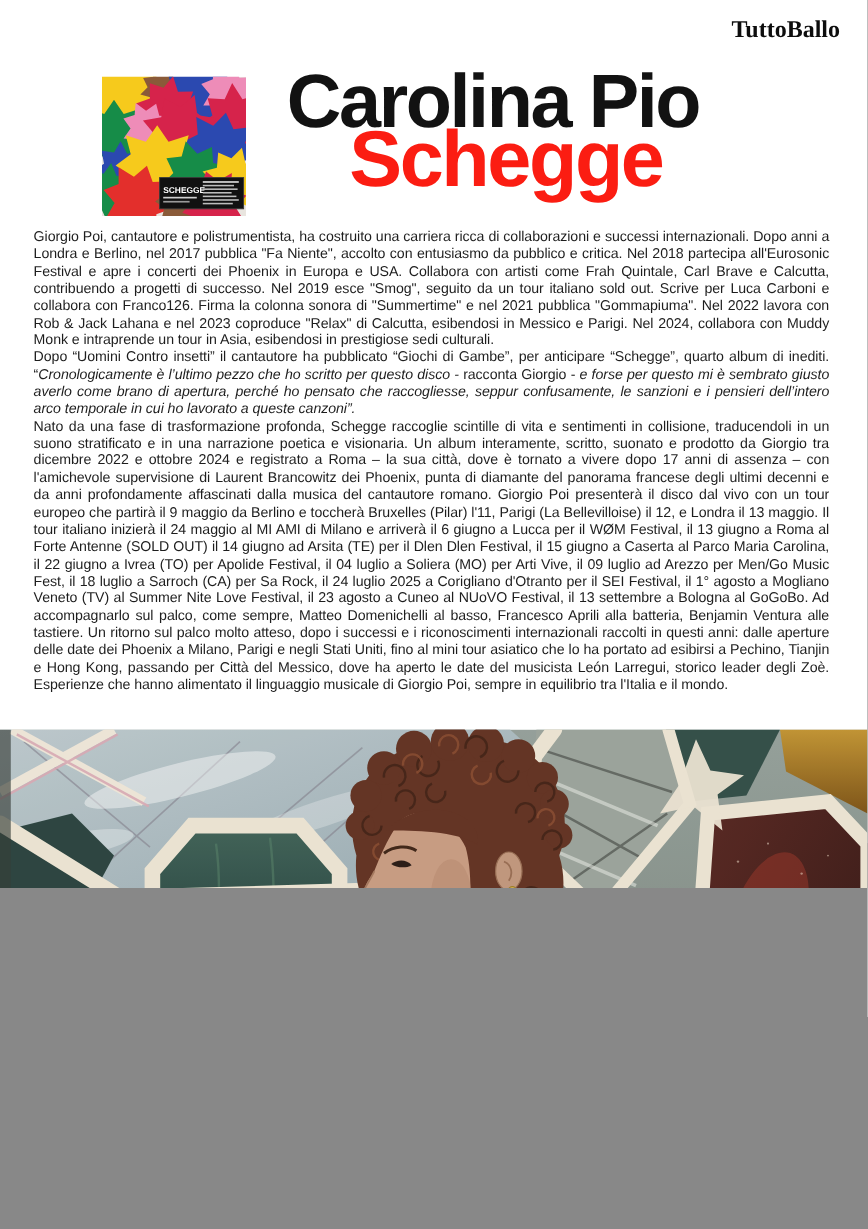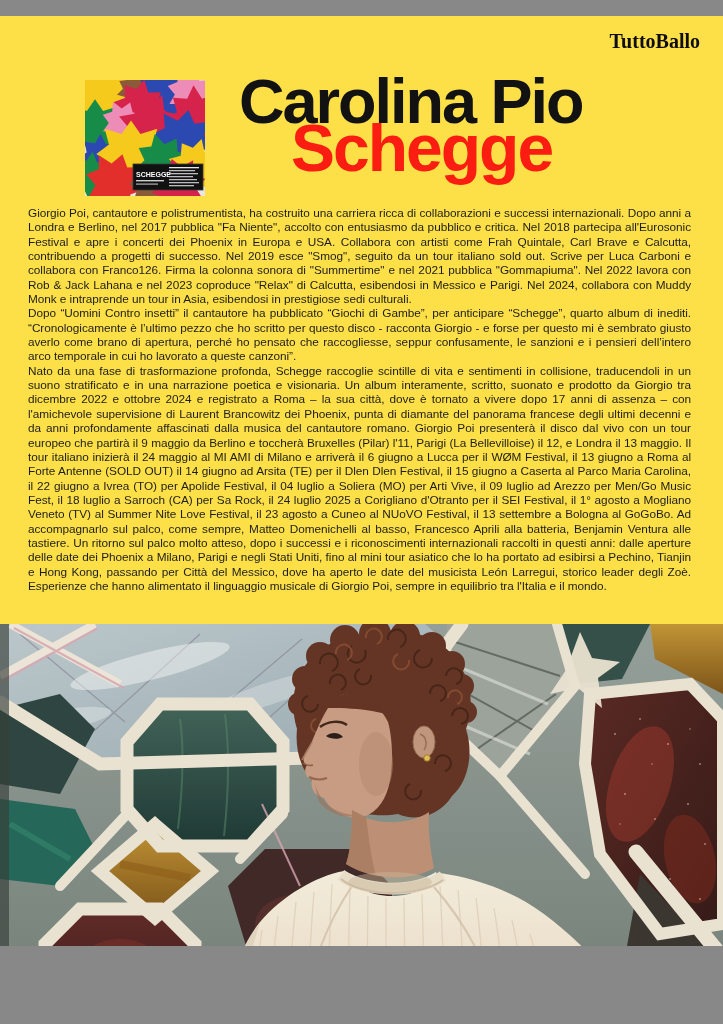--- a/index.html
+++ b/index.html
@@ -1,32 +1,32 @@
 <!DOCTYPE html>
 <html><head>
 <meta charset="utf-8">
 <style>
   html,body{margin:0;padding:0;background:#888;}
-  #page{position:relative;width:723px;height:930px;background:#fde047;overflow:hidden;
-        font-family:"Liberation Sans",sans-serif;margin:16px auto;}
+  #page{position:relative;width:723px;height:740px;background:#ffffff;overflow:hidden;
+        font-family:"Liberation Sans",sans-serif;margin:0 auto;}
   
   .masthead{position:absolute;top:14px;right:23px;font-family:"Liberation Serif",serif;
             font-weight:bold;font-size:20px;color:#0d0d0d;letter-spacing:0px;}
   
   .cover{position:absolute;left:85px;top:64px;width:120px;height:116px;}
   
   .title-black{position:absolute;left:239px;top:54px;font-size:63px;font-weight:bold;
                color:#121212;letter-spacing:-2px;line-height:1;white-space:nowrap;}
   .title-red{position:absolute;left:291px;top:99px;font-size:66px;font-weight:bold;
              color:#fb1d12;letter-spacing:-2px;line-height:1;white-space:nowrap;}
   
   .article{position:absolute;left:28px;top:190px;width:663px;color:#1d1d1d;
            font-size:11.8px;line-height:14.35px;text-align:justify;letter-spacing:-0.05px;}
   .article p{margin:0;}
-  .it{}
+  .it{font-style:italic;}
   
   .photo{position:absolute;left:0;top:608px;width:723px;height:416px;}
   svg text.caption{font-family:"Liberation Serif",serif;font-weight:bold;}
   svg text.sticker{font-family:"Liberation Sans",sans-serif;font-weight:bold;}
 </style>
 </head>
 <body>
 
 <div id="page">
 

